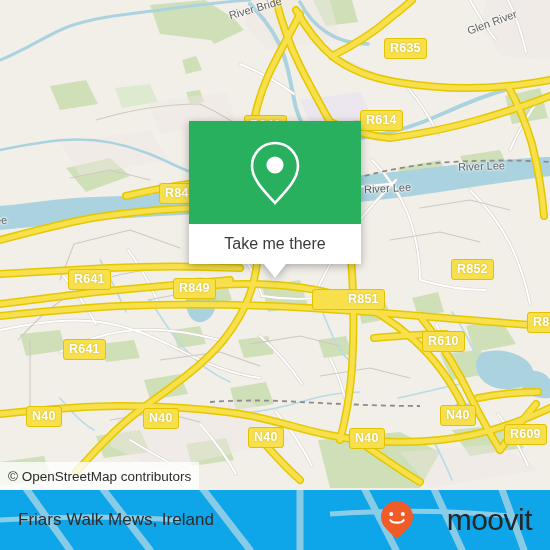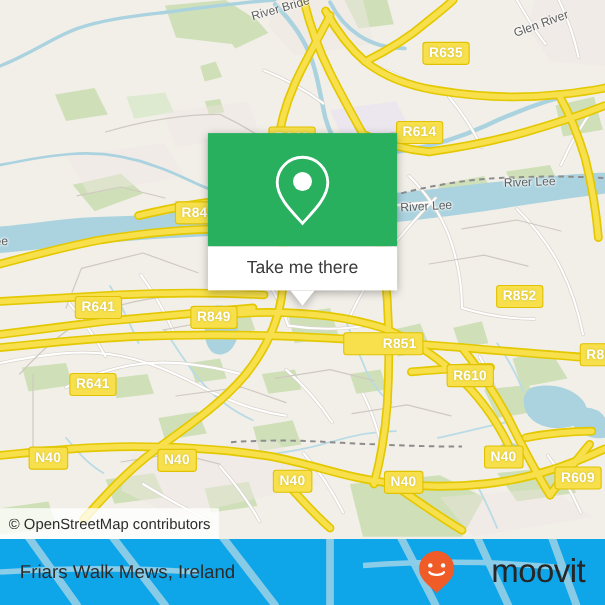--- a/index.html
+++ b/index.html
@@ -421,24 +421,24 @@
     </svg>
 
     <div id="shield-layer">
         <div class="shield" style="left: 348px; top: 38px; margin-left: 36px;">R635</div>
         <div class="shield" style="left: 360px; top: 110px;">R614</div>
         <div class="shield" style="left: 244px; top: 115px;">R846</div>
         <div class="shield" style="left: 159px; top: 183px;">R846</div>
         <div class="shield" style="left: 68px; top: 269px;">R641</div>
         <div class="shield" style="left: 173px; top: 278px;">R849</div>
         <div class="shield" style="left: 63px; top: 339px;">R641</div>
-        <div class="shield" style="left: 312px; top: 302px; padding-left: 35px;">R851</div>
+        <div class="shield" style="left: 312px; top: 289px; padding-left: 35px;">R851</div>
         <div class="shield" style="left: 451px; top: 259px;">R852</div>
         <div class="shield" style="left: 527px; top: 312px;">R852</div>
-        <div class="shield" style="left: 406px; top: 331px;">R610</div>
+        <div class="shield" style="left: 422px; top: 331px;">R610</div>
         <div class="shield" style="left: 26px; top: 406px;">N40</div>
         <div class="shield" style="left: 143px; top: 408px;">N40</div>
         <div class="shield" style="left: 248px; top: 427px;">N40</div>
         <div class="shield" style="left: 349px; top: 428px;">N40</div>
         <div class="shield" style="left: 440px; top: 405px;">N40</div>
         <div class="shield" style="left: 504px; top: 424px;">R609</div>
       </div>
 
     <div id="river-layer">
         <div class="riverlabel" style="left: 228px; top: 2px; transform: rotate(-16deg);">River Bride</div>

